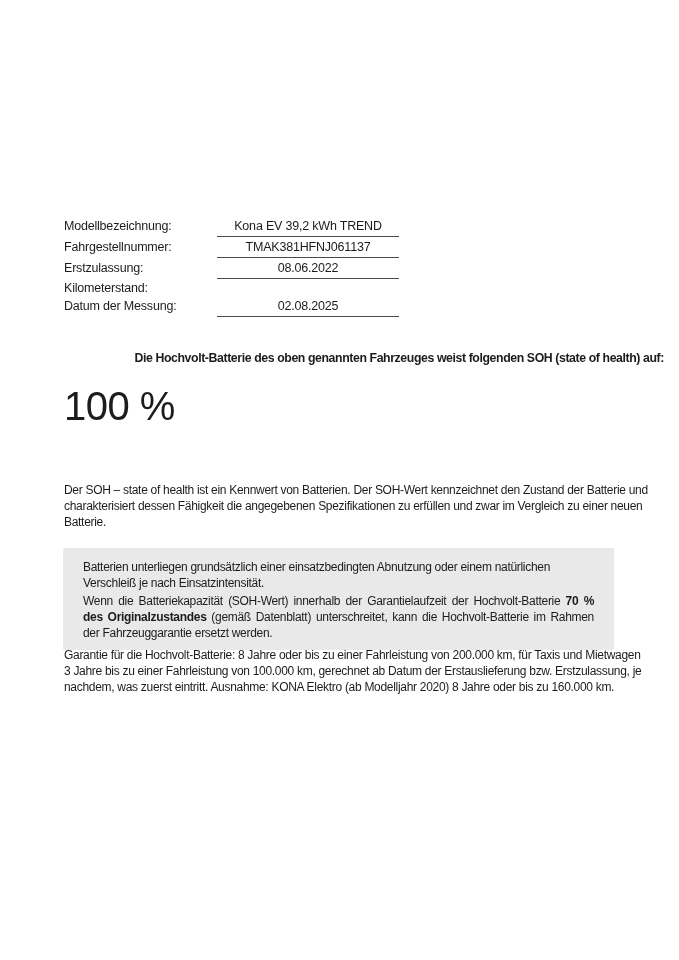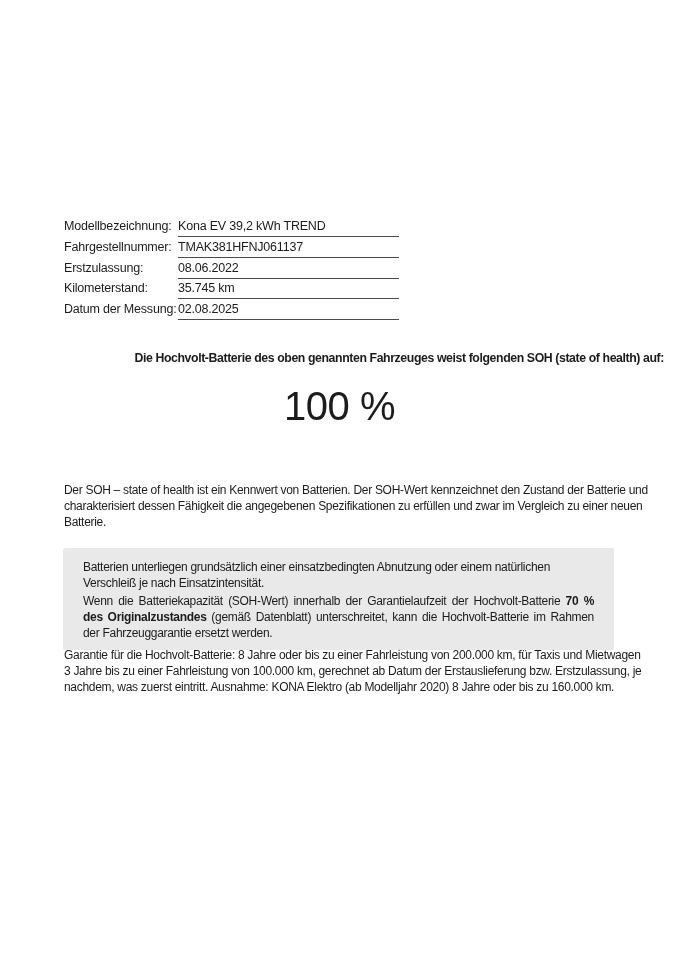--- a/index.html
+++ b/index.html
@@ -26,56 +26,58 @@
   .vehicle-form {
     position: absolute;
     left: 64px;
     top: 219px;
     width: 335px;
   }
   .form-row {
     display: flex;
     align-items: baseline;
     margin-bottom: 2.75px;
+    gap: 39px;
   }
   .form-label {
     flex: 0 0 114px;
     font-size: 12.5px;
     line-height: 15px;
     letter-spacing: -0.2px;
     white-space: nowrap;
   }
   .form-value {
     flex: 1 1 auto;
     font-size: 12.5px;
     line-height: 15px;
     letter-spacing: -0.2px;
     padding-bottom: 2px;
     border-bottom: 1px solid #4b4b4b;
     white-space: nowrap;
+    text-align: center;
   }
 
   
   .soh-statement {
     position: absolute;
     left: 64px;
     top: 351px;
     width: 600px;
     font-size: 12.3px;
     font-weight: 700;
     letter-spacing: -0.4px;
     white-space: nowrap;
     text-align: right;
   }
   .soh-value {
     position: absolute;
     left: 64px;
     top: 386px;
     width: 551px;
-    text-align: center;
+    text-align: left;
     font-size: 40px;
     font-weight: 400;
     line-height: 1;
     letter-spacing: -0.5px;
   }
 
   
   .paragraph {
     font-size: 12px;
     line-height: 16.2px;
@@ -133,21 +135,20 @@
     <div class="form-row">
       <span class="form-label">Fahrgestellnummer:</span>
       <span class="form-value">TMAK381HFNJ061137</span>
     </div>
     <div class="form-row">
       <span class="form-label">Erstzulassung:</span>
       <span class="form-value">08.06.2022</span>
     </div>
     <div class="form-row">
       <span class="form-label">Kilometerstand:</span>
-      <span class="form-value">35.745 km</span>
     </div>
     <div class="form-row">
       <span class="form-label">Datum der Messung:</span>
       <span class="form-value">02.08.2025</span>
     </div>
   </div>
 
   <div class="soh-statement">Die Hochvolt-Batterie des oben genannten Fahrzeuges weist folgenden SOH (state of health) auf:</div>
 
   <div class="soh-value">100 %</div>

